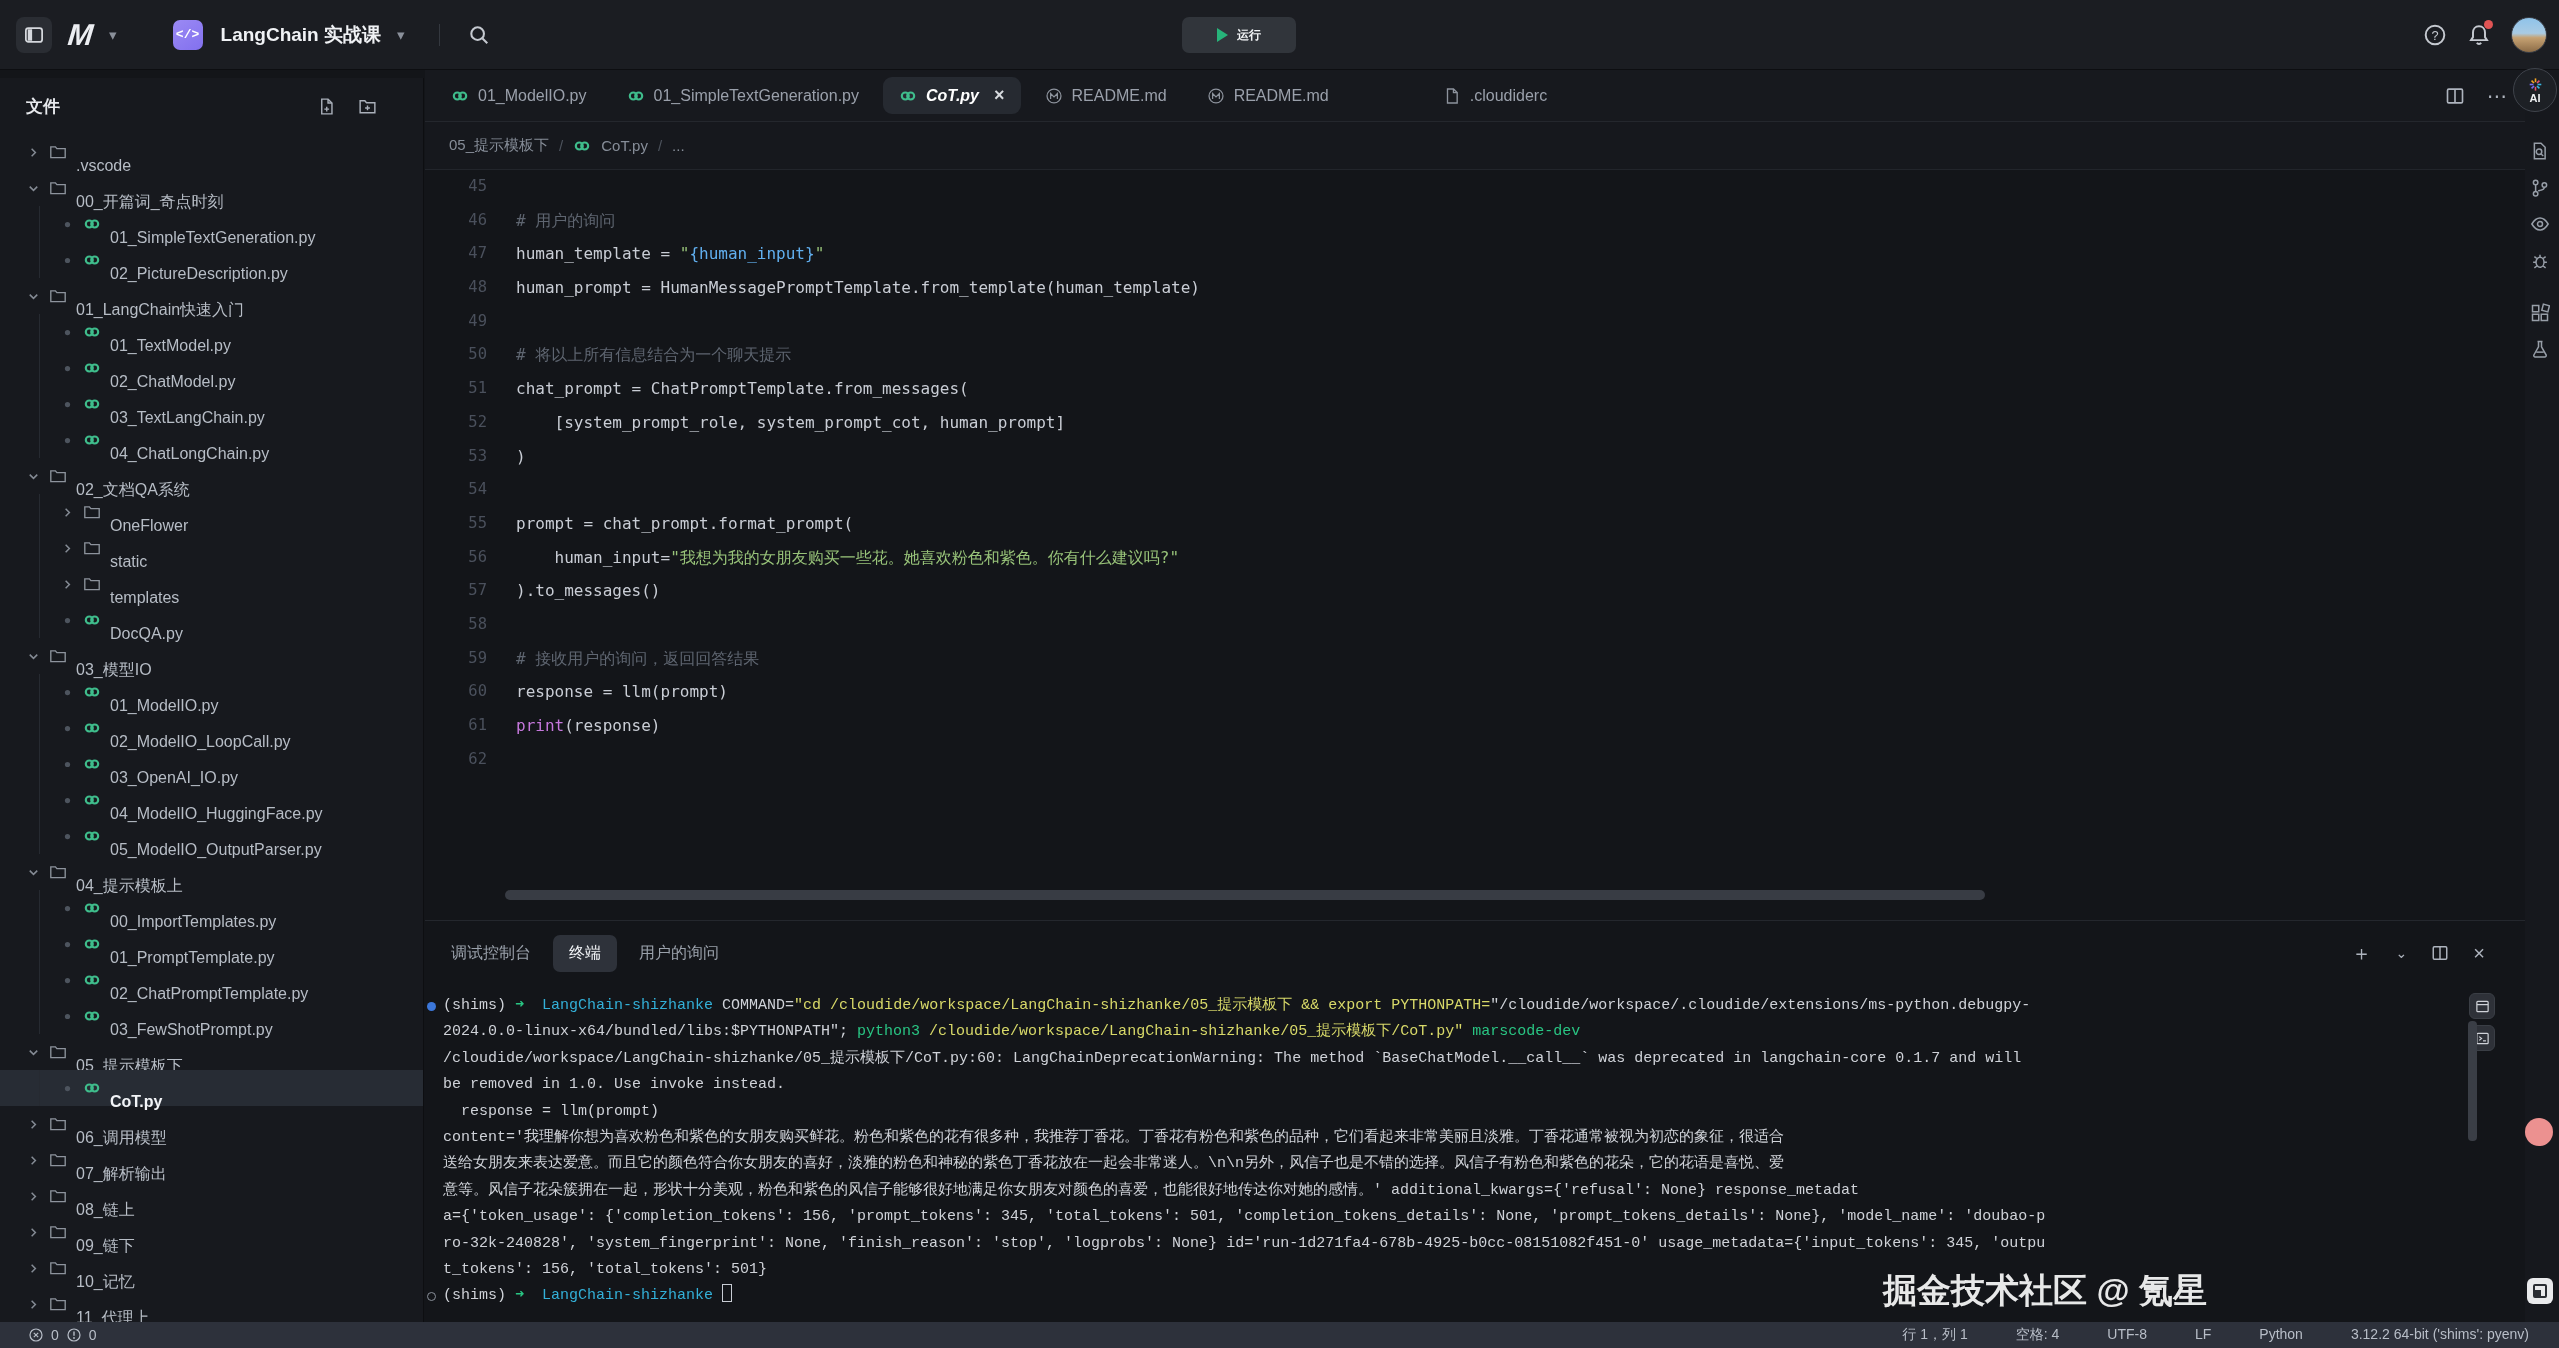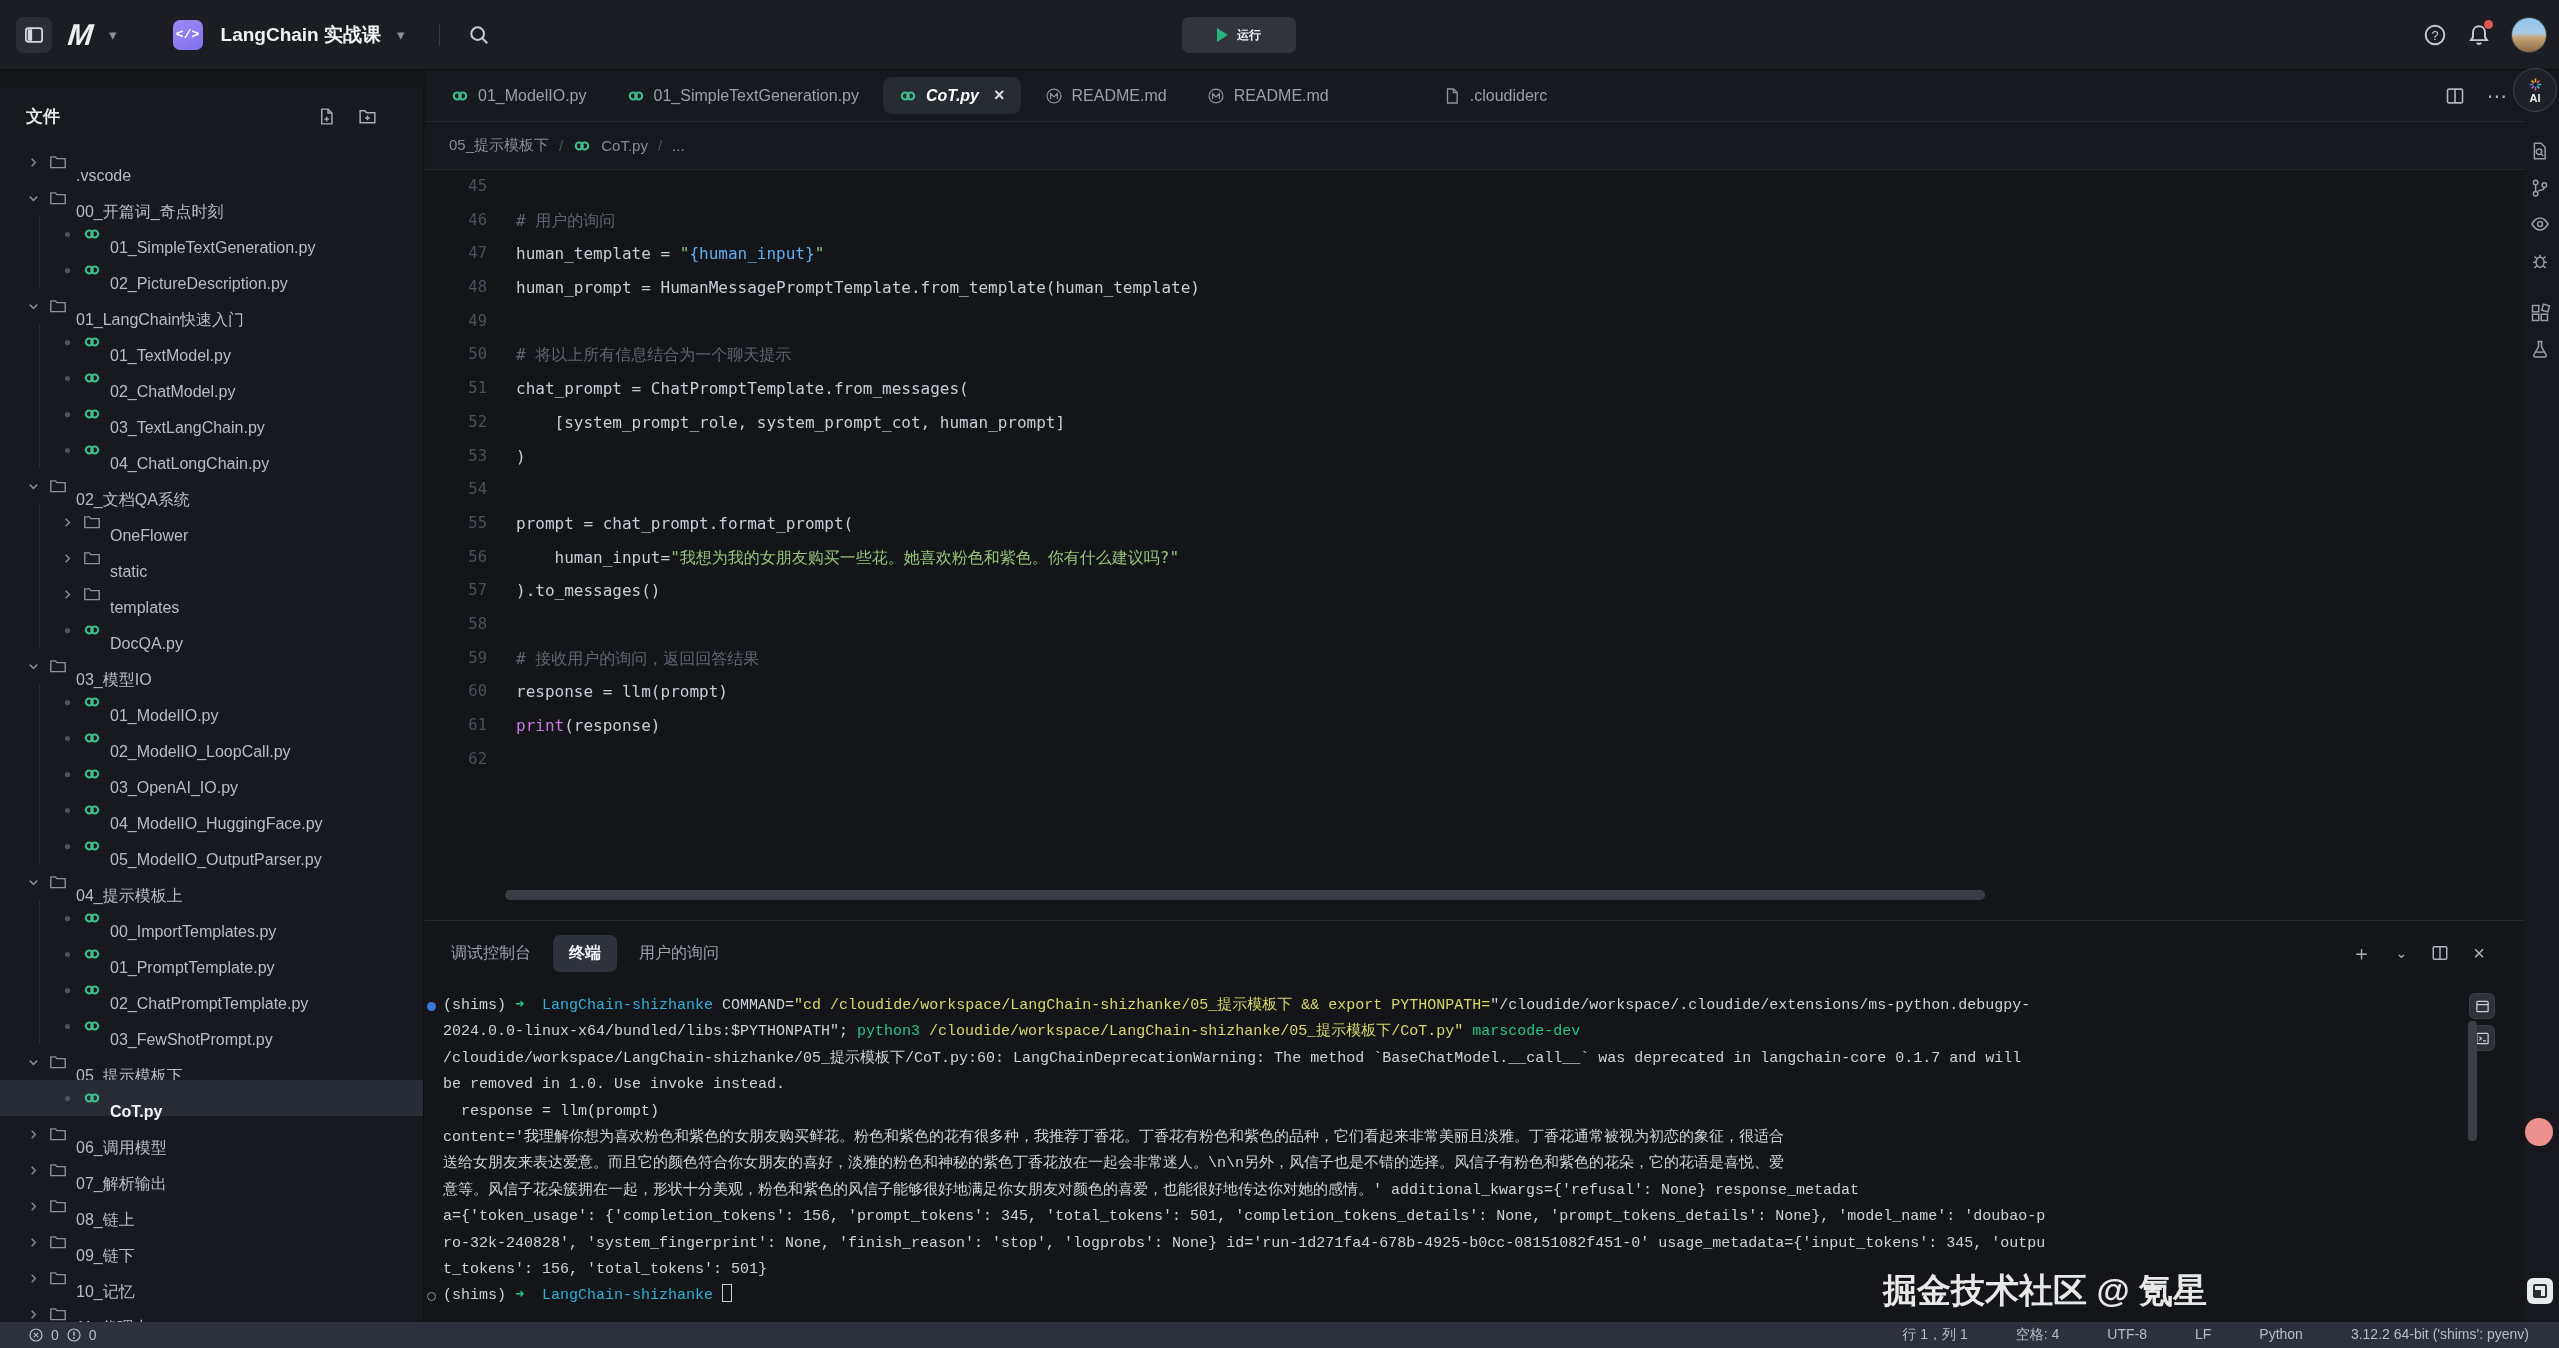--- a/index.html
+++ b/index.html
@@ -18,21 +18,21 @@
   .vdiv { width:1px; height:22px; background:#34383f; margin:0 14px 0 18px; }
   .run-btn { position:absolute; left:1182px; top:17px; width:114px; height:36px; background:#31353b; border-radius:7px; display:flex; align-items:center; justify-content:center; gap:9px; }
   .play-tri { width:0; height:0; border-left:11px solid #27b47a; border-top:7px solid transparent; border-bottom:7px solid transparent; }
   .run-label { color:#f2f4f6; font-size:12px; font-weight:700; }
   .tb-right { position:absolute; right:12px; top:0; height:70px; display:flex; align-items:center; gap:20px; }
   .bell-wrap { position:relative; }
   .bell-dot { position:absolute; right:-2px; top:-3px; width:9px; height:9px; border-radius:50%; background:#e05454; }
   .avatar { width:36px; height:36px; border-radius:50%; background:linear-gradient(180deg,#8fc3ea 0%,#a9cbe3 45%,#c6a273 58%,#8c6c47 100%); border:1px solid #3a3e46; }
 
   
-  .sidebar { position:absolute; left:0; top:88px; width:424px; height:1252px; background:#17191e; border-right:1px solid #0d0e11; }
+  .sidebar { position:absolute; left:0; top:78px; width:424px; height:1252px; background:#17191e; border-right:1px solid #0d0e11; }
   .sb-header { height:56px; display:flex; align-items:center; padding:0 46px 0 26px; }
   .sb-title { font-size:17px; font-weight:700; color:#e8eaee; flex:1; }
   .sb-actions { display:flex; gap:22px; }
   .tree { position:absolute; left:0; top:56px; right:0; }
   .tree-row { position:relative; height:36px; display:flex; align-items:center; font-size:16px; color:#b7bdc6; }
   .tree-row.selected { background:#272c34; color:#f2f4f7; font-weight:700; }
   .tree-row .lead { width:22px; display:flex; justify-content:center; }
   .tree-row .ticon { margin:0 9px 0 5px; }
   .tree-row.lvl0 { padding-left:22px; }
   .tree-row.lvl1 { padding-left:56px; }
@@ -56,21 +56,21 @@
   .code { position:absolute; left:0; top:100px; right:0; height:750px; }
   .code-row { position:relative; height:33.7px; line-height:33.7px; padding-left:91px; font-family:"DejaVu Sans Mono","Liberation Mono",monospace; font-size:16px; white-space:pre; }
   .lnum { position:absolute; left:0; top:0; width:62px; text-align:right; color:#4a505c; font-size:15.5px; }
   .c-fg{color:#c9cdd5} .c-comment{color:#5e6570} .c-string{color:#98c379} .c-blue{color:#61afef} .c-purple{color:#c678dd}
   .hscroll { position:absolute; left:80px; top:820px; width:1480px; height:10px; border-radius:5px; background:#383c44; }
 
   
   .panel { position:absolute; left:0; top:850px; right:0; bottom:0; border-top:1px solid #24272d; }
   .panel-header { position:absolute; left:0; top:0; right:0; height:64px; display:flex; align-items:center; padding-left:10px; gap:6px; }
   .ptab { font-size:16px; color:#9aa1ab; padding:8px 16px; border-radius:7px; }
-  .ptab.active { background:#2e323a; color:#f2f4f7; font-weight:700; }
+  .ptab.active { background:#2e323a; color:#f2f4f7; font-weight:400; }
   .panel-actions { position:absolute; right:40px; top:0; height:64px; display:flex; align-items:center; gap:24px; color:#aeb4be; }
   .panel-actions .glyph { font-size:20px; }
   .terminal { position:absolute; left:0; top:64px; right:0; bottom:0; font-family:Liberation Mono, monospace; font-size:15px; padding-top:8px; }
   .tline { position:relative; height:26.4px; line-height:26.4px; padding-left:18px; white-space:pre; }
   .tbullet { position:absolute; left:2px; top:9px; width:9px; height:9px; border-radius:50%; }
   .tbullet.blue { background:#3c77d9; }
   .tbullet.open { border:1.5px solid #8a909a; }
   .t-fg{color:#cfd2d8} .t-green{color:#29c583} .t-cyan{color:#33b0d8} .t-yellow{color:#d8d969}
   .cursor { display:inline-block; width:10px; height:18px; border:1.5px solid #c8ccd4; vertical-align:-3px; }
   .term-float { position:absolute; right:30px; width:26px; height:26px; border-radius:6px; background:#2e3138; border:1px solid #3a3e45; display:flex; align-items:center; justify-content:center; }

